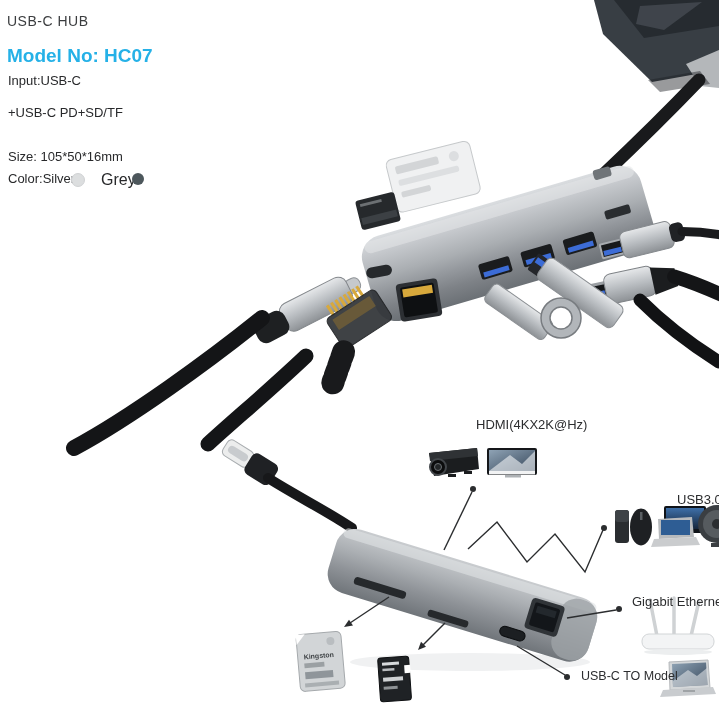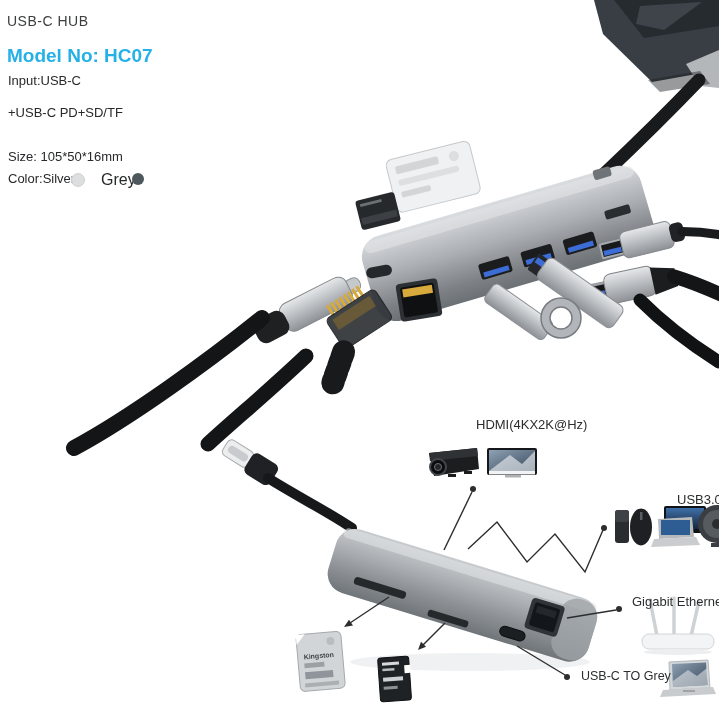--- a/index.html
+++ b/index.html
@@ -283,15 +283,15 @@
 <div class="t spec" id="spec2">+USB-C PD+SD/TF</div>
 <div class="t spec" id="spec4">Size: 105*50*16mm</div>
 <div class="t spec" id="colorLabel">Color:Silver</div>
 <div class="swatch" id="swSilver"></div>
 <div class="t" id="greyLabel">Grey</div>
 <div class="swatch" id="swGrey"></div>
 
 <div class="dlabel" id="lbHdmi">HDMI(4KX2K@Hz)</div>
 <div class="dlabel" id="lbUsb3">USB3.0</div>
 <div class="dlabel" id="lbEth">Gigabit Ethernet</div>
-<div class="dlabel" id="lbHost">USB-C TO Grey</div>
+<div class="dlabel" id="lbHost">USB-C TO Model</div>
 
 </div>
 
 </body></html>

